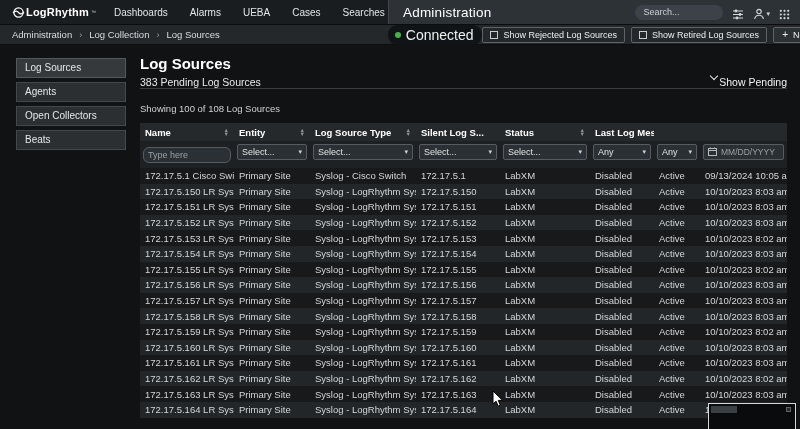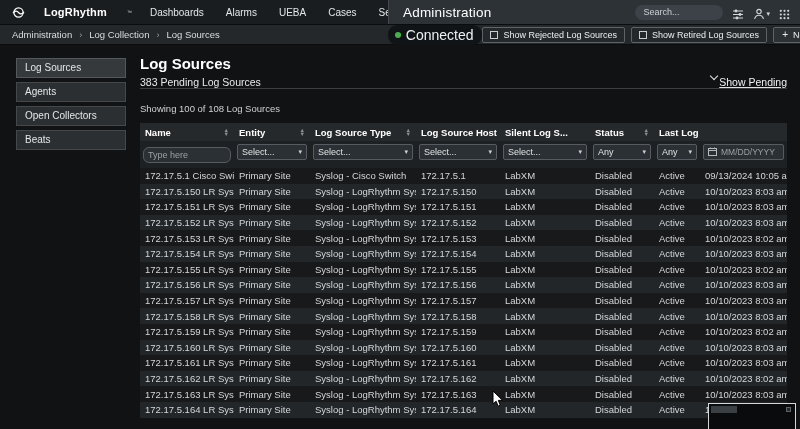--- a/index.html
+++ b/index.html
@@ -10,21 +10,21 @@
     font-family:"Liberation Sans", sans-serif;
     color:#dfe3e5;
   }
 
   
   .topnav { position:absolute; top:0; left:0; right:0; height:24px; display:flex; }
   .topnav-left {
     display:flex; align-items:center; gap:0; background:#1a1d1f;
     padding:0 0 0 12px; height:100%; width:388px; flex:0 0 auto;
   }
-  .brand { display:flex; align-items:center; gap:19px; margin-right:18px; }
+  .brand { display:flex; align-items:center; gap:1px; margin-right:18px; }
   .brand-name { font-size:11px; font-weight:bold; color:#ffffff; letter-spacing:.2px; }
   .brand-mark { font-size:5px; color:#cfd3d6; vertical-align:super; margin-left:1px; }
   .nav-items { display:flex; align-items:center; gap:22px; }
   .nav-item { font-size:10px; color:#e3e6e8; cursor:pointer; white-space:nowrap; }
   .topnav-right {
     flex:1; height:100%; background:#2d3236; display:flex; align-items:center;
     border-left:1px solid #42484d; padding:0 10px 0 14px;
   }
   .active-section { font-size:13.5px; color:#ffffff; letter-spacing:.2px; }
   .topnav-tools { margin-left:auto; display:flex; align-items:flex-end; gap:9px; }
@@ -77,21 +77,21 @@
   .side-item.active { background:#35393c; border-color:#54585c; }
 
   
   .main { position:absolute; left:140px; top:45px; right:13px; bottom:0; overflow:hidden; }
   .page-title { margin-top:10px; font-size:15px; font-weight:bold; color:#ffffff; }
   .pending-row {
     display:flex; justify-content:space-between; align-items:center;
     margin-top:4px; border-bottom:1px solid #3b3f42;
   }
   .pending-label { font-size:10.5px; color:#e8eaec; }
-  .show-pending { display:flex; align-items:flex-start; gap:2px; cursor:pointer;text-decoration:underline; }
+  .show-pending { display:flex; align-items:flex-start; gap:2px; cursor:pointer; }
   .chev-down {
     width:6px; height:6px; border-right:1.5px solid #e8eaec; border-bottom:1.5px solid #e8eaec;
     transform:rotate(45deg); margin-top:-3px;
   }
   .show-pending-label { font-size:10.5px; color:#f0f2f4; }
   .showing-label { margin-top:14px; font-size:9.5px; color:#cfd3d6; }
 
   
   .table { margin-top:9px; --cols: 94px 76px 106px 84px 90px 64px 46px 87px; }
   .thead, .tfilter, .tr { display:grid; grid-template-columns: var(--cols); }
@@ -264,23 +264,20 @@
           </span>
         </div>
         <div class="th">
           <span>Log Source Type</span>
           <span class="sort">
             <span>▲</span>
             <span>▼</span>
           </span>
         </div>
         <div class="th">
-          <span>Log Source Host</span>
-        </div>
-        <div class="th">
           <span>Silent Log S...</span>
         </div>
         <div class="th">
           <span>Status</span>
           <span class="sort">
             <span>▲</span>
             <span>▼</span>
           </span>
         </div>
         <div class="th">

